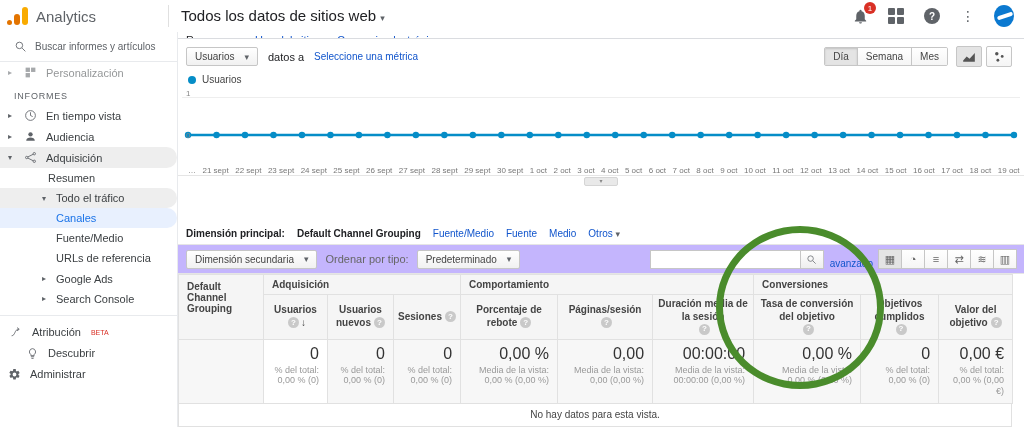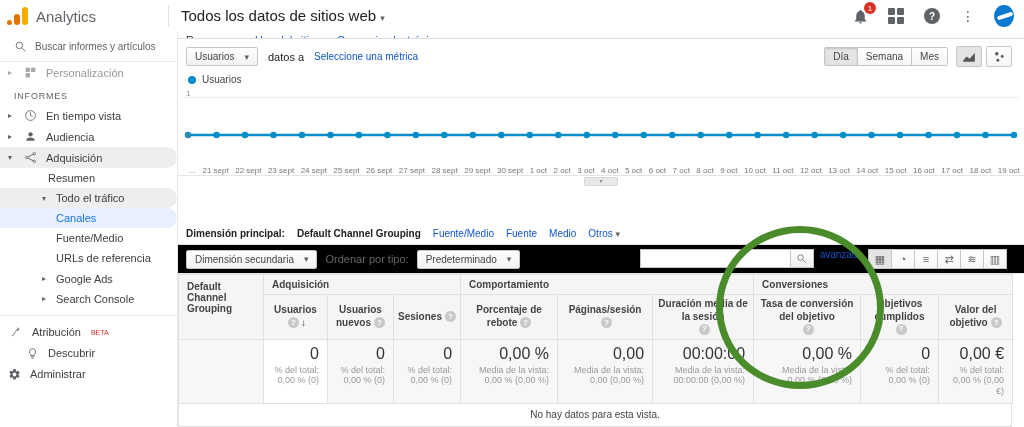--- a/index.html
+++ b/index.html
@@ -73,23 +73,23 @@
   .plot { position:relative; height:76px; margin:2px 4px 0 4px; }
   .plot .ytick1 { position:absolute; left:4px; top:0px; font-size:8px; color:#888; }
   .plot .ytick0 { position:absolute; left:4px; top:42px; font-size:8px; color:#888; }
   .plot .grid1 { position:absolute; left:0; right:0; top:8px; border-top:1px solid #eee; }
   .xaxis { display:flex; justify-content:space-between; padding:1px 4px 0 10px; border-bottom:1px solid #e5e5e5; }
   .xaxis span { font-size:8px; color:#777; white-space:nowrap; }
   .mini-toggle { align-self:center; margin-top:1px; width:34px; height:9px; background:#e9e9e9; border:1px solid #d5d5d5;
     border-radius:2px; font-size:6px; color:#888; text-align:center; line-height:7px; cursor:pointer; }
   .dim-bar { display:flex; align-items:center; gap:12px; padding:6px 0 5px 8px; font-size:10px;margin-top:36px; }
   .dim-bar b { color:#202124; }
-  .toolbar { display:flex; align-items:center; background:#000000; border-top:1px solid #e5e5e5; border-bottom:1px solid #e5e5e5;
-    padding:4px 17px 4px 8px; gap:8px; }
-  .tb-right { margin-left:auto; display:flex; align-items:flex-start; gap:6px; }
+  .toolbar { display:flex; align-items:center; background:#c4b5fd; border-top:1px solid #e5e5e5; border-bottom:1px solid #e5e5e5;
+    padding:4px 7px 4px 8px; gap:8px; }
+  .tb-right { margin-left:auto; display:flex; align-items:flex-end; gap:6px; }
   .tb-search { display:flex; }
   .tb-search input { width:150px; height:19px; border:1px solid #c6c6c6; border-right:none; font-size:10px; padding:0 4px; outline:none; }
   .tb-search .sbtn { width:24px; height:19px; border:1px solid #c6c6c6; background:linear-gradient(#fff,#eee);
     display:flex; align-items:center; justify-content:center; cursor:pointer; }
   .viewgrp { display:flex; }
   .viewgrp .icbtn { width:24px; height:20px; border-radius:0; margin-left:-1px; font-size:11px; color:#666; }
   
   table.rep { border-collapse:collapse; table-layout:fixed; width:834px; border:1px solid #e1e1e1; }
   .rep th, .rep td { border:1px solid #e1e1e1; }
   .rep .grp { background:#f5f5f5; font-size:10px; font-weight:bold; color:#444; text-align:left; padding:4px 8px; height:20px; }

